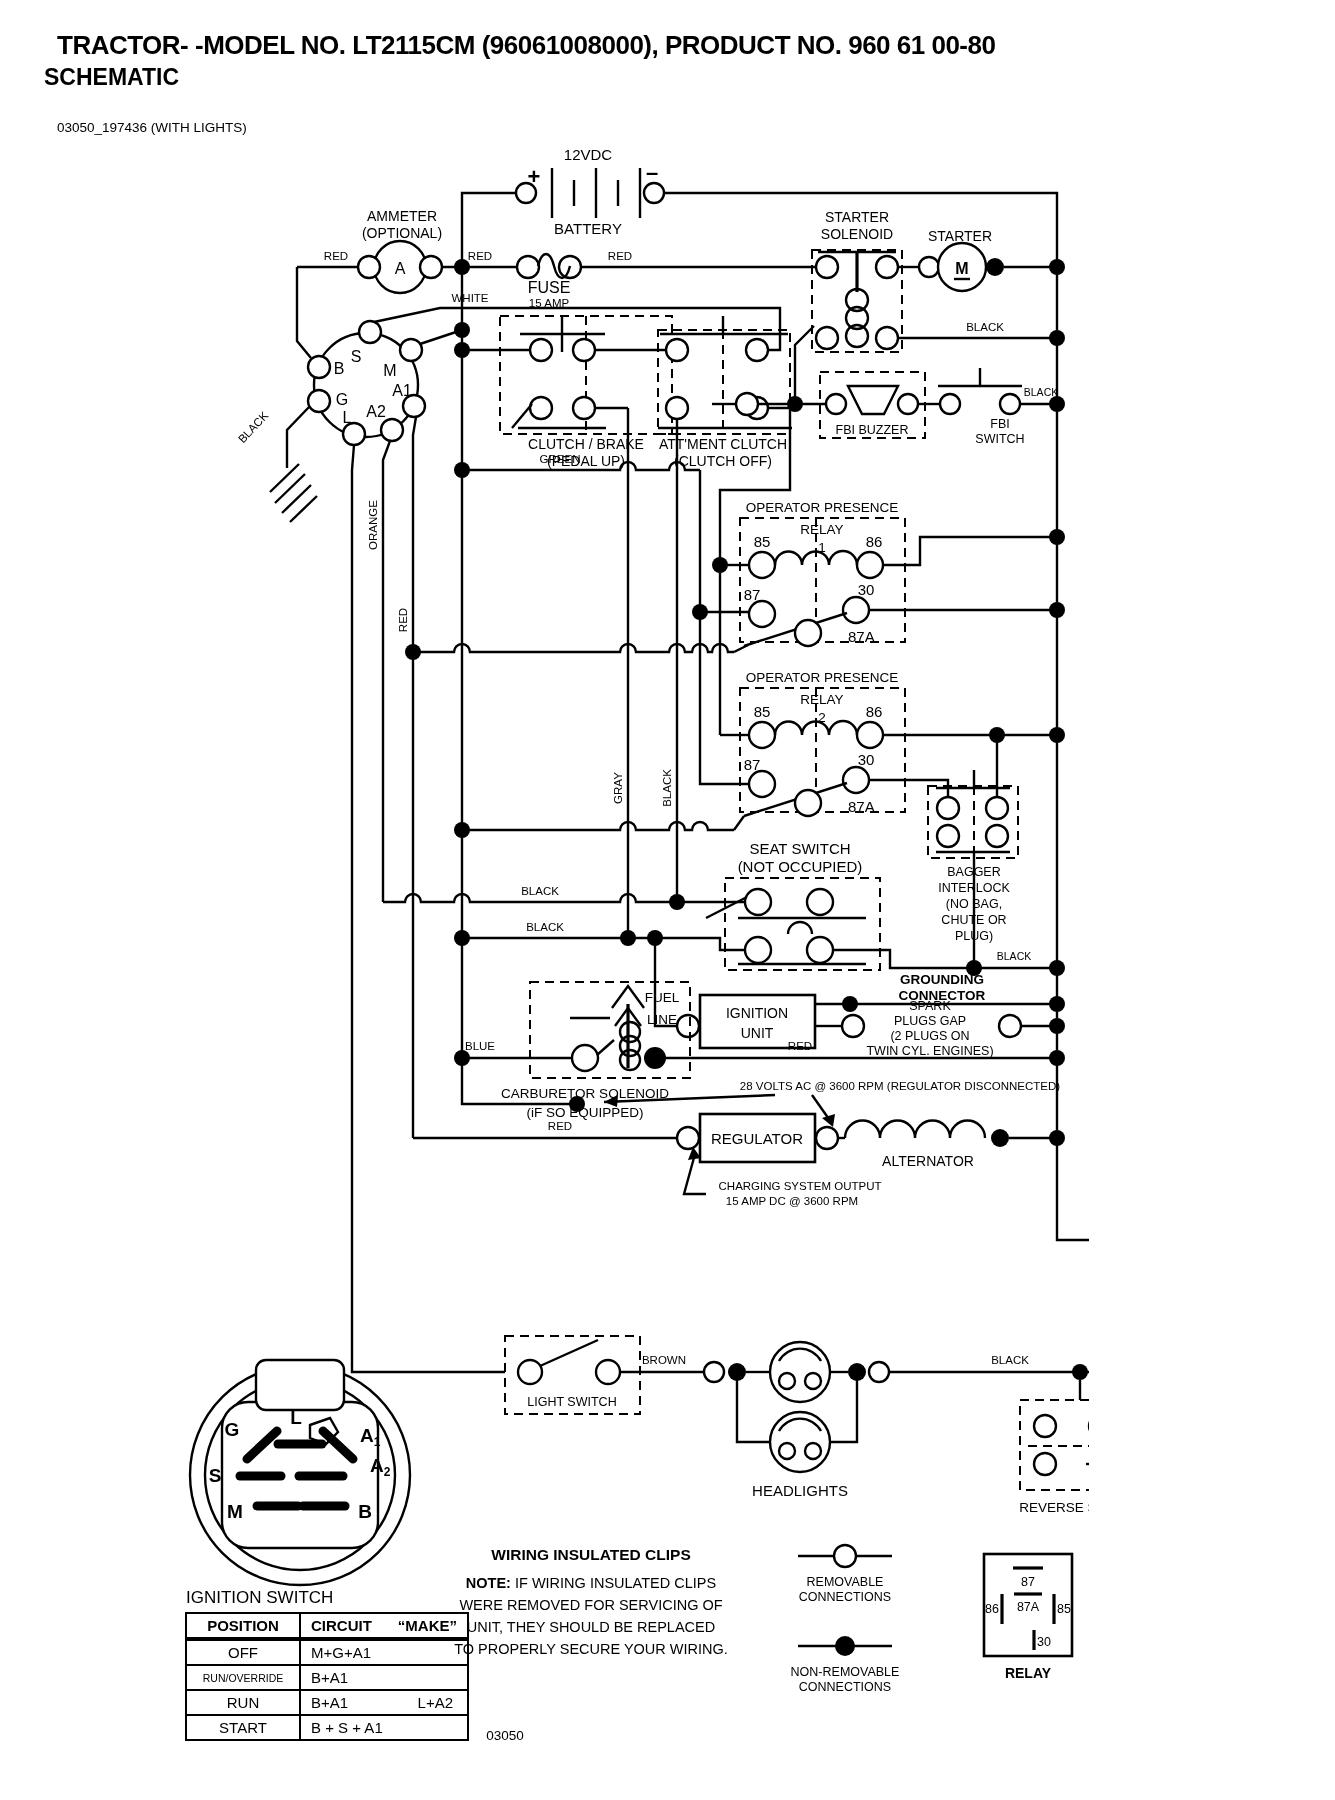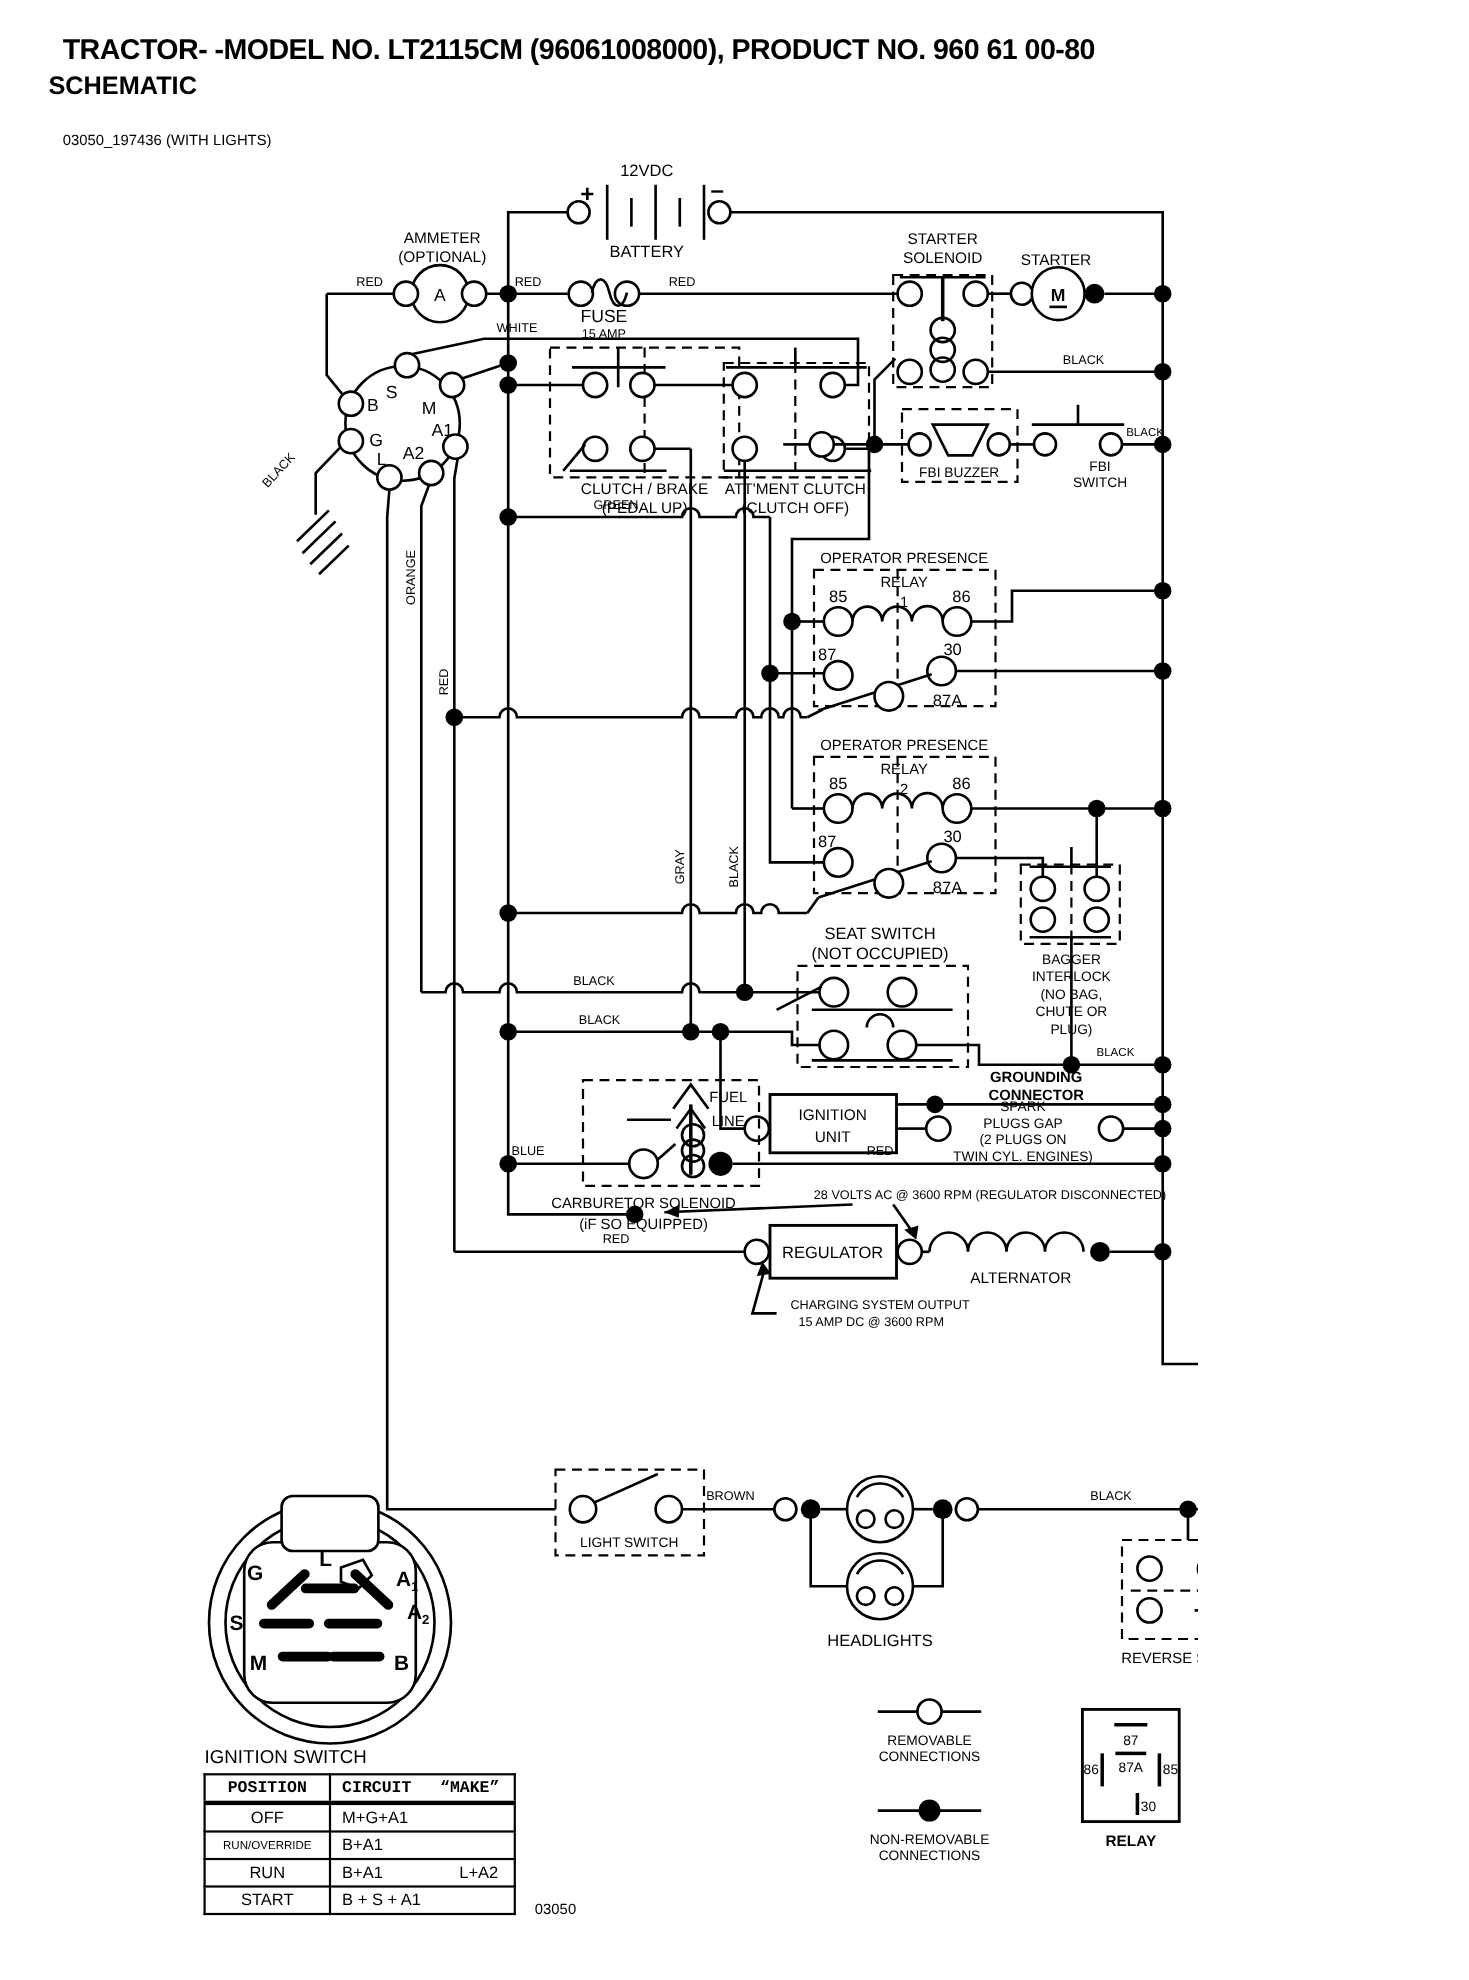--- a/index.html
+++ b/index.html
@@ -16,21 +16,21 @@
   .term{fill:#fff;stroke:#000;stroke-width:2.4;}
   .dot{fill:#000;stroke:none;}
   .bar{stroke:#000;stroke-width:9;stroke-linecap:round;}
   .t10{font-size:10.5px;} .t11{font-size:11.5px;} .t12{font-size:12.5px;}
   .t13{font-size:13.5px;} .t14{font-size:14px;} .t15{font-size:15px;}
   .t16{font-size:16px;} .t19{font-size:19px;font-weight:bold;} .t22{font-size:22px;font-weight:bold;}
   .mid{text-anchor:middle;} .b{font-weight:bold;}
   .ign-title{position:absolute;left:186px;top:1588px;width:260px;font-size:17px;font-weight:normal;}
   .ign-table{position:absolute;left:185px;top:1612px;border-collapse:collapse;font-family:"Liberation Sans",sans-serif;}
   .ign-table td{border:2.5px solid #000;text-align:center;font-size:15px;padding:3px 6px;}
-  .ign-table tr.h td{font-weight:bold;border-bottom-width:4px;font-family:Liberation Mono, monospace;}
+  .ign-table tr.h td{font-weight:bold;border-bottom-width:4px;}
   .ign-table td.pos{width:100px;}
   .ign-table td.mk{width:150px;text-align:left;padding-left:10px;}
   .ign-table tr.ro td.pos{font-size:10.5px;padding:3px 1px;}
   .mk2{float:right;padding-right:8px;}
   .hcell span.hm{margin-left:26px;}
   .note-block{position:absolute;left:415px;top:1546px;width:352px;text-align:center;}
   .note-title{font-size:15.5px;font-weight:bold;margin-bottom:8px;}
   .note-line{font-size:14.5px;line-height:22px;}
   .logo{position:absolute;left:1185px;top:1758px;font-size:28px;font-weight:bold;font-style:italic;}
   .logo .tld{font-size:13px;font-weight:bold;font-style:normal;}
@@ -546,18 +546,25 @@
       <td class="pos">RUN</td>
       <td class="mk"><span>B+A1</span><span class="mk2">L+A2</span></td>
     </tr>
     <tr>
       <td class="pos">START</td>
       <td class="mk"><span>B + S + A1</span></td>
     </tr>
   </tbody>
     </table>
 
+  <div class="note-block">
+    <div class="note-title">WIRING INSULATED CLIPS</div>
+    <div class="note-line"><b>NOTE:</b> <span>IF WIRING INSULATED CLIPS</span></div>
+    <div class="note-line">WERE REMOVED FOR SERVICING OF</div>
+    <div class="note-line">UNIT, THEY SHOULD BE REPLACED</div>
+    <div class="note-line">TO PROPERLY SECURE YOUR WIRING.</div>
+  </div>
 
   <div class="logo">
     <span style="color:#404040">motoruf</span><span class="tld" style="color:#999999">.de</span>
   </div>
 
 </div>
 
 </body></html>

